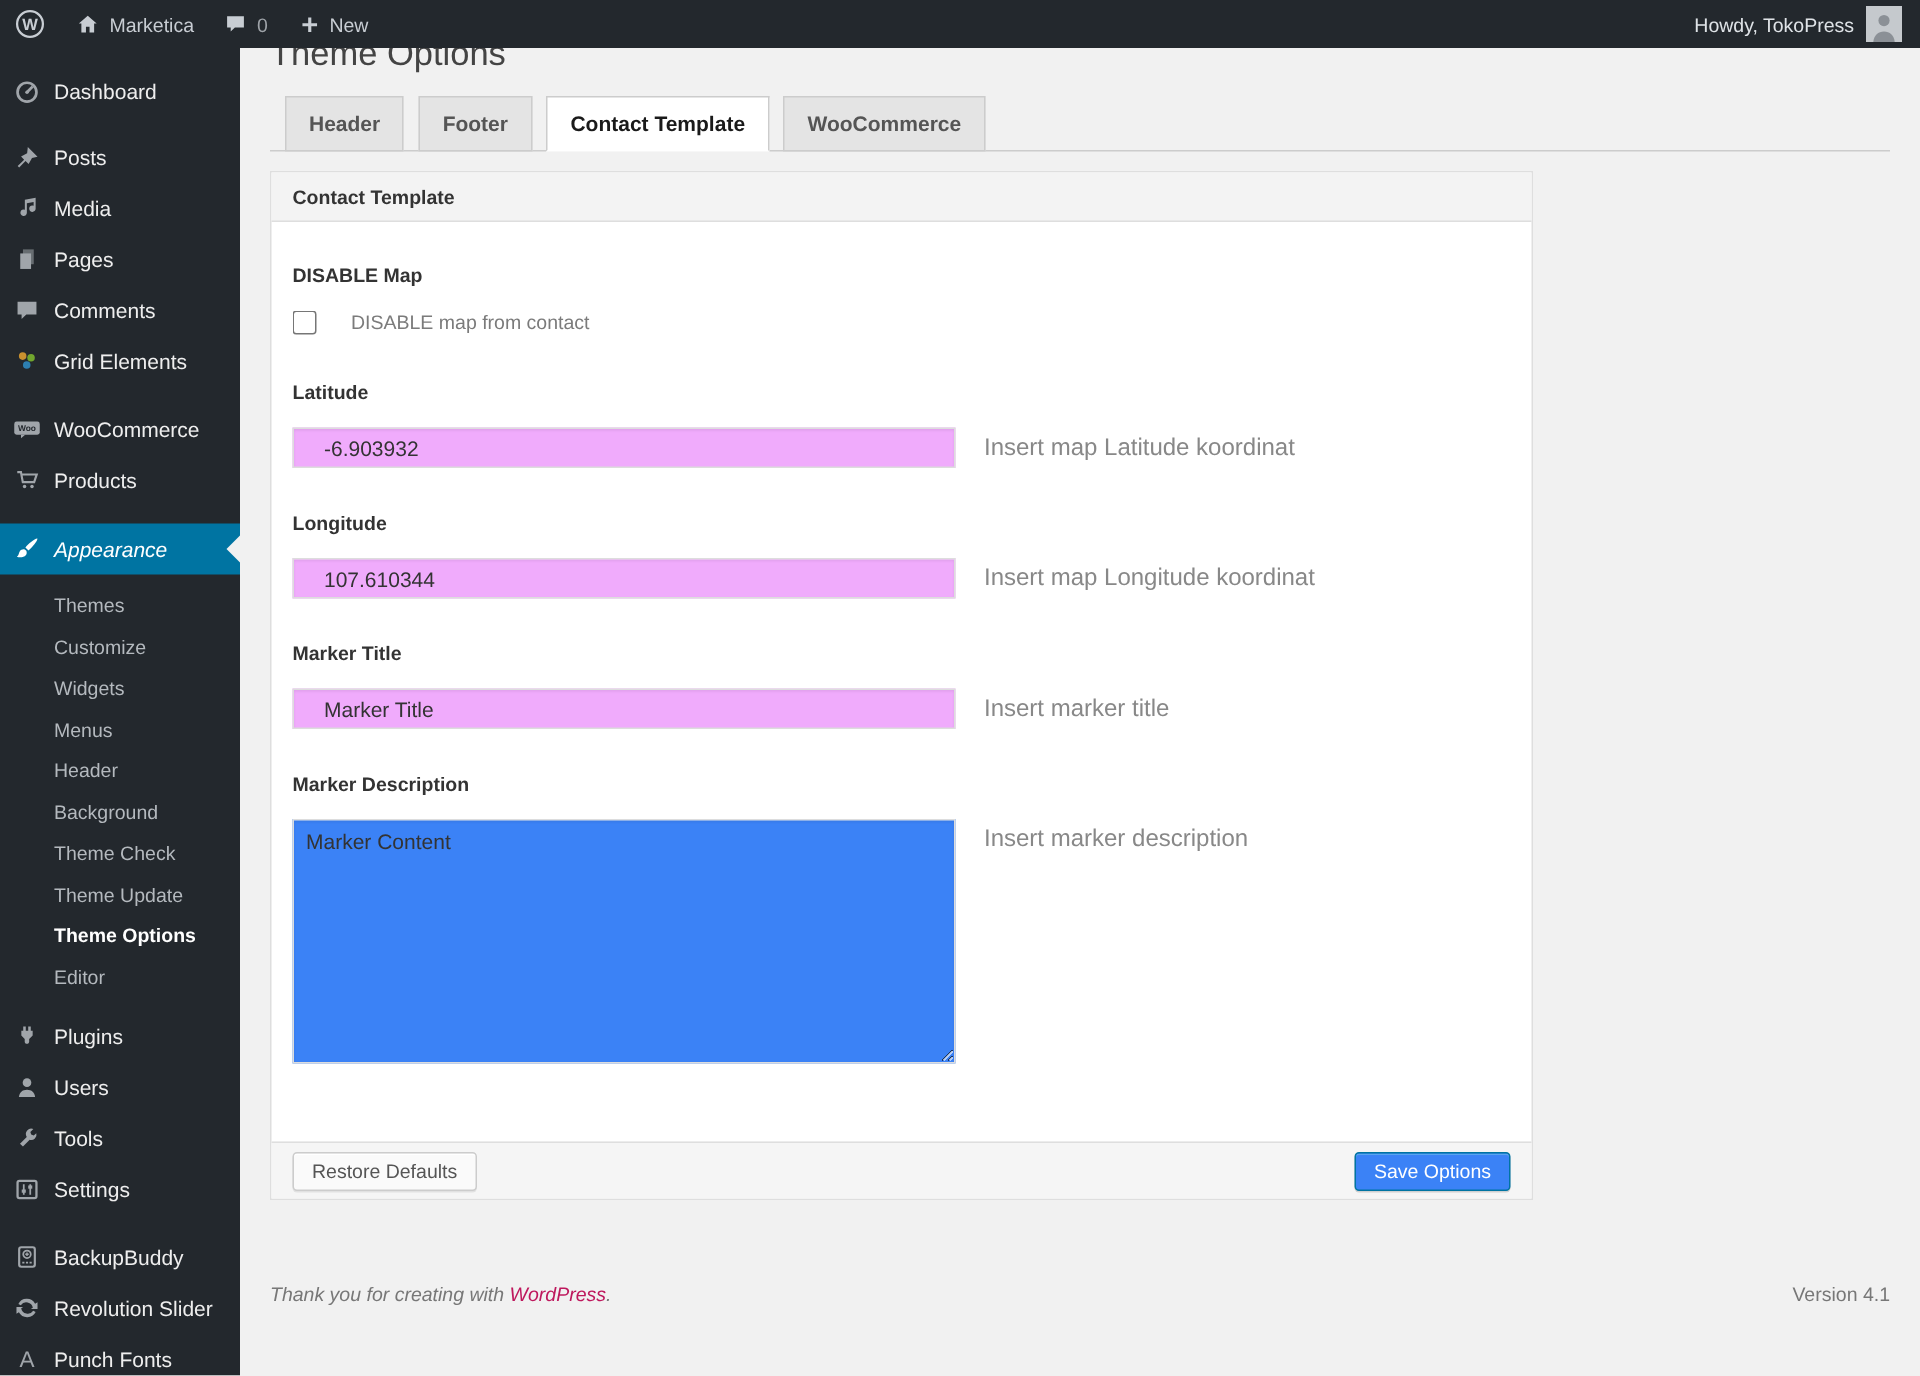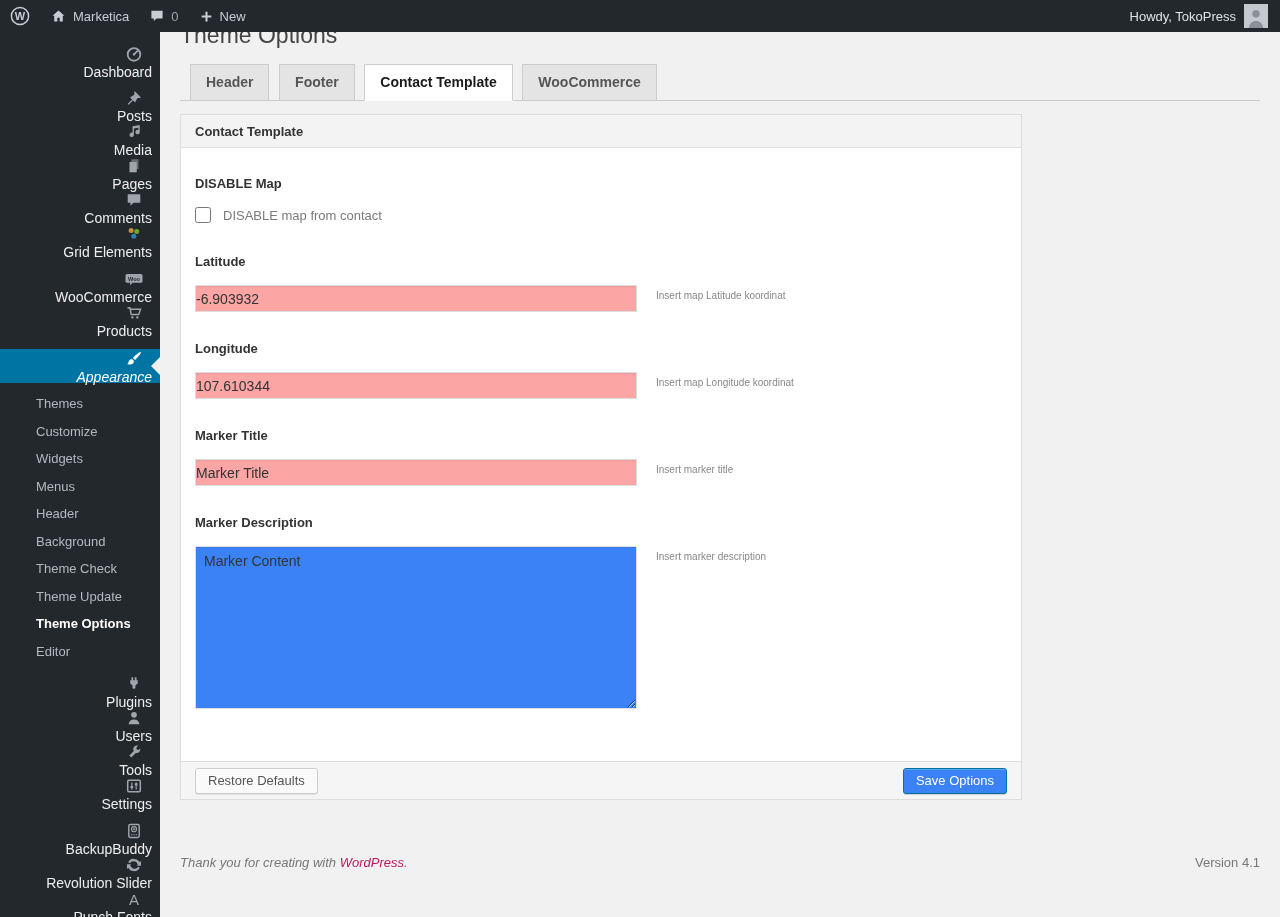--- a/index.html
+++ b/index.html
@@ -23,22 +23,22 @@
   .ab-howdy { display:flex; align-items:center; gap:8px; padding:0 12px; color:#dfe3e7; }
   .avatar { width:24px; height:24px; background:#c5c9cd; display:flex; align-items:flex-end; justify-content:center; overflow:hidden; }
   .ab-count { color:#9ea3a8; }
 
   
   .sidebar {
     position:absolute; top:32px; left:0; bottom:0; width:160px;
     background:#23282d; color:#eee; padding-top:12px; z-index:40;
   }
   .menu-item {
-    height:34px; display:flex; align-items:flex-end; padding:0 8px;
-    font-size:14px; color:#eee; cursor:pointer; position:relative;flex-direction:column;
+    height:34px; display:flex; align-items:center; padding:0 8px;
+    font-size:14px; color:#eee; cursor:pointer; position:relative;
   }
   .menu-item .mi { width:20px; height:20px; margin-right:8px; color:#a0a5aa; display:flex; align-items:center; justify-content:center; flex:0 0 20px; }
   .menu-item.active { background:#0074a2; color:#fff; }
   .menu-item.active .mi { color:#fff; }
   .menu-item.active::after {
     content:""; position:absolute; right:0; top:50%; margin-top:-9px;
     border:9px solid transparent; border-right-color:#f1f1f1; border-left-width:0;
   }
   .gap10 { margin-top:10px; }
   .gap11 { margin-top:11px; }
@@ -68,35 +68,35 @@
   .panel-header {
     background:#f3f3f3; border-bottom:1px solid #dedede;
     padding:0 14px; height:33px; line-height:33px;
     font-weight:700; color:#333; font-size:13px;
   }
   .panel-body { padding:28px 14px 52px; }
 
   .field { margin-bottom:29px; }
   .field-label { font-weight:700; color:#333; font-size:13px; margin-bottom:16px; }
   .control { display:flex; align-items:flex-start; }
-  .cb-row { display:flex; align-items:center; gap:12px; color:#7b7b7b; margin-bottom:31px; }
+  .cb-row { display:flex; align-items:flex-start; gap:23px; color:#7b7b7b; margin-bottom:31px; }
   .cb-row input { width:16px; height:16px; margin:0; }
   .text-input {
-    width:442px; height:27px; padding:4px 0; font-size:14px; color:#333;
-    border:1px solid #ddd; background:#fca5a5; outline:none;
+    width:442px; height:27px; padding:4px 20px; font-size:14px; color:#333;
+    border:1px solid #ddd; background:#f0abfc; outline:none;
     box-shadow:inset 0 1px 2px rgba(0,0,0,.07);
     font-family:"Liberation Sans","DejaVu Sans",sans-serif;
   }
   textarea.text-area {
     width:442px; height:163px; padding:6px 8px; font-size:14px; color:#333;
     border:1px solid #ddd; background:#3b82f6; outline:none; resize:both;
     box-shadow:inset 0 1px 2px rgba(0,0,0,.07);
     font-family:"Liberation Sans","DejaVu Sans",sans-serif;
   }
-  .hint { margin-left:19px; margin-top:5px; color:#888; font-size:10px; }
+  .hint { margin-left:19px; margin-top:5px; color:#888; font-size:16px; }
 
   .panel-footer {
     background:#f5f5f5; border-top:1px solid #dedede; padding:6px 14px;
     display:flex; justify-content:space-between; align-items:center; height:38px;
   }
   .btn {
     font-size:13px; line-height:16px; padding:4px 12px; border-radius:3px; cursor:pointer;
     font-family:"Liberation Sans","DejaVu Sans",sans-serif;
   }
   .btn-secondary {

